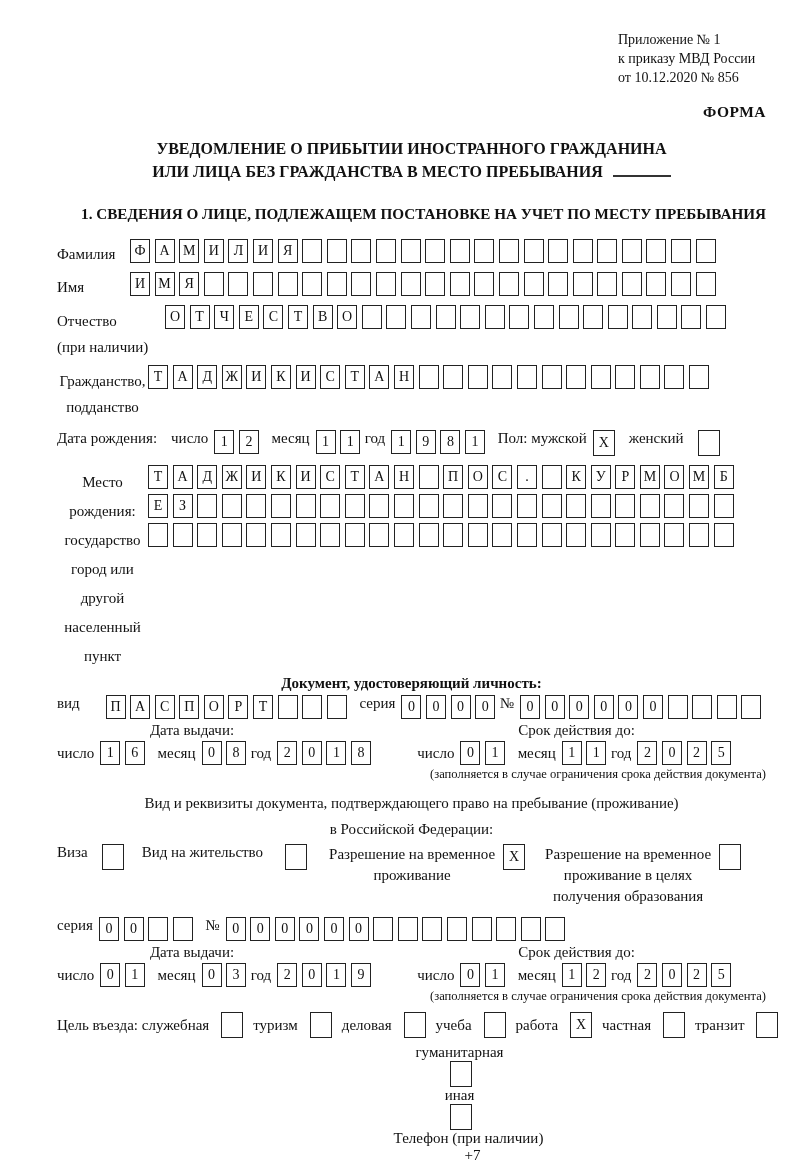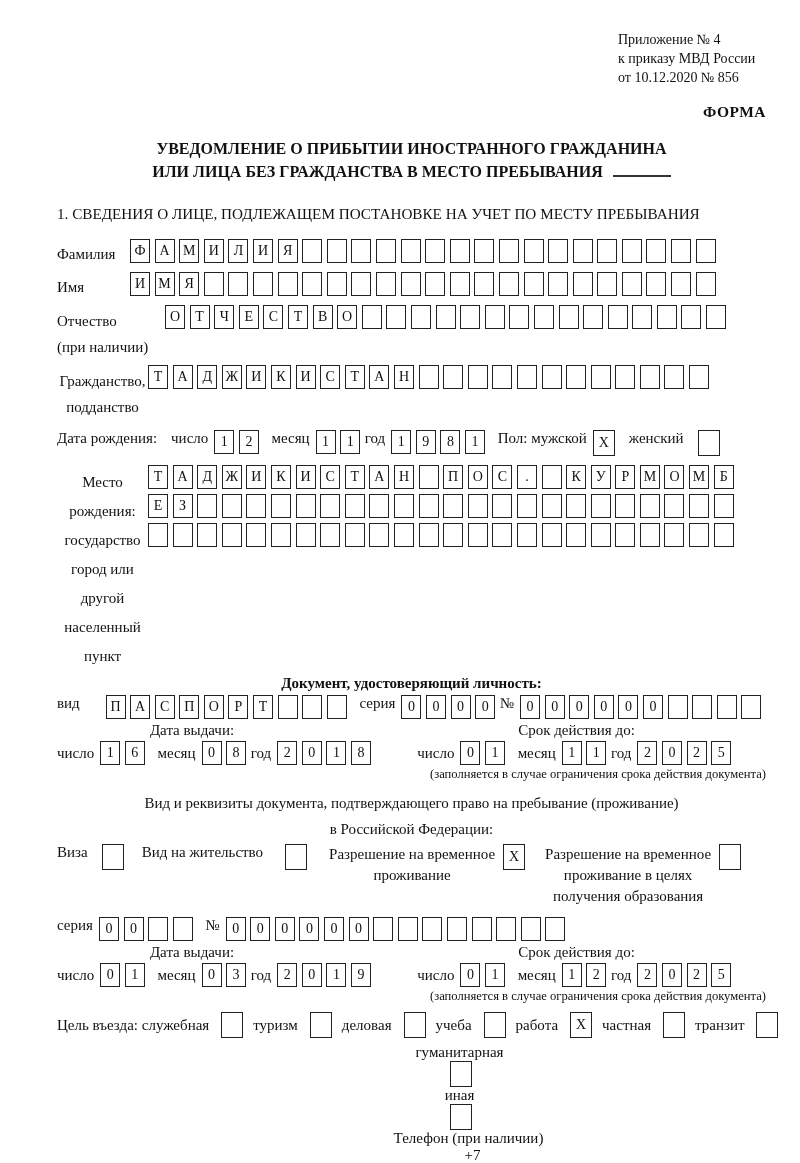--- a/index.html
+++ b/index.html
@@ -6,21 +6,21 @@
   body{width:800px;height:1163px;overflow:hidden;color:#111;
        font-family:"Liberation Serif","DejaVu Serif",serif;font-size:15px;}
   .page{box-sizing:border-box;width:800px;height:1163px;padding:30px 34px 0 57px;}
 
   .appendix{margin-left:561px;font-size:14px;line-height:19px;}
   .amendment{margin-left:561px;font-size:13px;line-height:17px;margin-top:3px;}
   .forma{font-weight:bold;text-align:right;font-size:15.5px;margin-top:16px;letter-spacing:.5px;}
 
   .title{font-weight:bold;text-align:center;font-size:16px;line-height:23px;margin-top:16px;}
   .blank-line{display:inline-block;width:58px;border-bottom:2px solid #333;height:14px;margin-left:10px;}
-  .s1{font-weight:normal;font-size:15.2px;margin-top:22px;}
+  .s1{font-weight:bold;font-size:15.2px;margin-top:22px;text-align:right;}
 
   .cells{display:flex;flex-wrap:nowrap;}
   .cell{flex:none;display:inline-block;width:18px;height:22px;border:1.7px solid #222;
         margin-right:4.6px;text-align:center;line-height:22px;font-size:14px;background:#fff;}
   .cbox{flex:none;display:inline-block;width:20px;height:24px;border:1.7px solid #222;
         text-align:center;line-height:24px;font-size:14px;}
 
   .frow{display:flex;align-items:flex-start;margin-top:5px;}
   .flabel{flex:none;padding-top:3px;line-height:25px;}
   .w73{width:73px;} .w108{width:108px;} .w91{width:91px;text-align:center;}
@@ -53,21 +53,21 @@
 
   .purpose{display:flex;align-items:center;margin-top:8px;}
   .purpose .cbox{margin-left:6px;margin-right:10px;}
 </style>
 </head>
 <body>
 
 <div class="page">
 
   <div class="appendix">
-    <div>Приложение № 4</div>
+    <div>Приложение № 1</div>
     <div>к приказу МВД России</div>
     <div>от 10.12.2020 № 856</div>
   </div>
   <div class="forma">ФОРМА</div>
 
   <div class="title">
     <div>УВЕДОМЛЕНИЕ О ПРИБЫТИИ ИНОСТРАННОГО ГРАЖДАНИНА</div>
     <div><span>ИЛИ ЛИЦА БЕЗ ГРАЖДАНСТВА В МЕСТО ПРЕБЫВАНИЯ</span><span class="blank-line"></span></div>
   </div>
 

